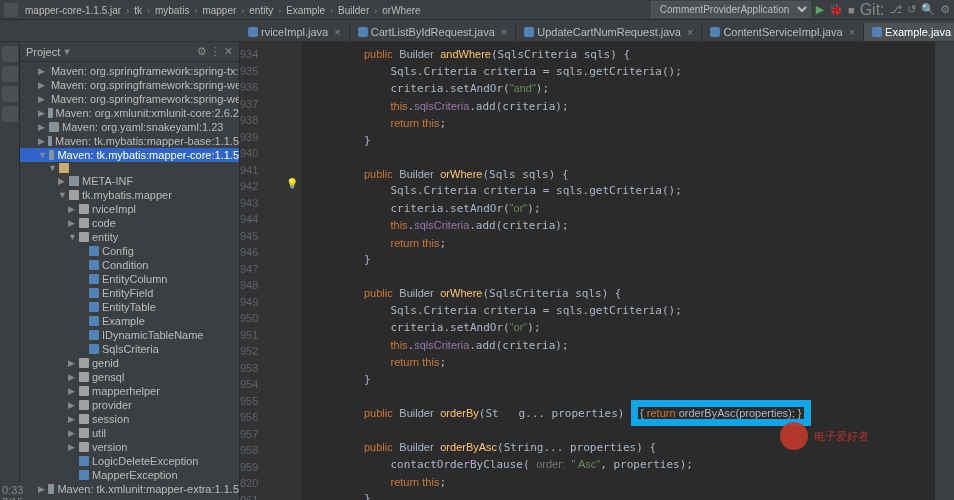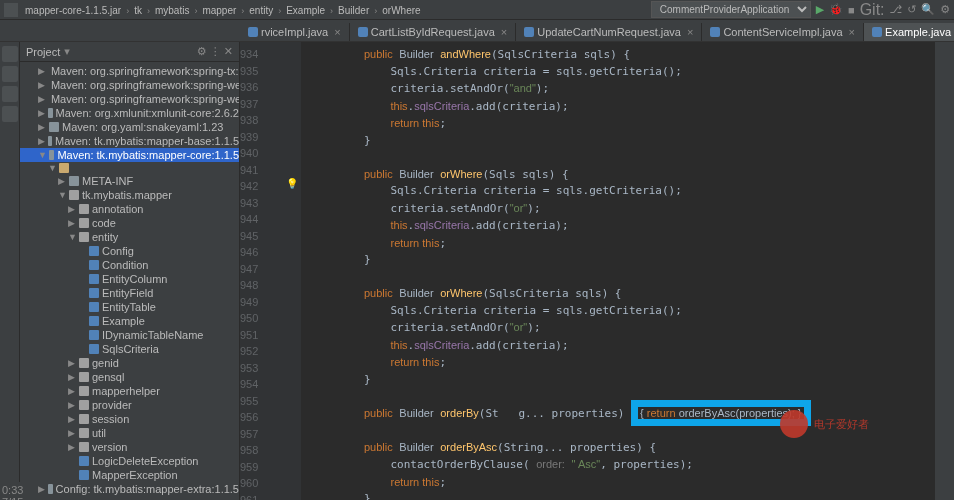--- a/index.html
+++ b/index.html
@@ -35,21 +35,21 @@
 .glyph{width:16px;background:#313335;padding-top:4px}
 .glyph .bulb{color:#f2c55c;font-size:10px;text-align:center;margin-top:132px}
 .code{flex:1;padding:4px 0 0 10px;font-family:Consolas,monospace;font-size:11px;line-height:16.5px;white-space:pre}
 .kw{color:#cc7832}
 .str{color:#6a8759}
 .mth{color:#ffc66d}
 .fld{color:#9876aa}
 .typ{color:#a9b7c6}
 .hl{border:7px solid #0ea5e9;padding:0 2px}
 .rightbar{width:20px;background:#3c3f41;border-left:1px solid #2b2b2b}
-.watermark{position:absolute;left:540px;top:368px;display:flex;align-items:center;color:#c0392b;font-size:14px;opacity:.9;pointer-events:none}
+.watermark{position:absolute;left:540px;top:380px;display:flex;align-items:center;color:#c0392b;font-size:14px;opacity:.9;pointer-events:none}
 .watermark .logo{width:28px;height:28px;background:#c0392b;border-radius:50%;margin-right:6px}
 .statusbar{position:absolute;bottom:0;left:0;height:18px;background:#3c3f41;width:20px;color:#888;font-size:9px;padding:2px}
 .git{color:#888;font-size:16px}
 </style>
 </head>
 <body>
 
 <div class="topbar">
   <span style="width:14px;height:14px;background:#4c5052;margin-right:4px"></span>
   <span id="crumbs"><span class="crumb">mapper-core-1.1.5.jar</span><span class="arrow">›</span><span class="crumb">tk</span><span class="arrow">›</span><span class="crumb">mybatis</span><span class="arrow">›</span><span class="crumb">mapper</span><span class="arrow">›</span><span class="crumb">entity</span><span class="arrow">›</span><span class="crumb">Example</span><span class="arrow">›</span><span class="crumb">Builder</span><span class="arrow">›</span><span class="crumb">orWhere</span></span>
@@ -153,21 +153,21 @@
           <span>META-INF</span>
         </div>
         <div class="node" style="padding-left: 38px;">
           <span class="ar">▼</span>
           <span class="fico fi-pkg"></span>
           <span>tk.mybatis.mapper</span>
         </div>
         <div class="node" style="padding-left: 48px;">
           <span class="ar">▶</span>
           <span class="fico fi-pkg"></span>
-          <span>annotation</span>
+          <span>rviceImpl</span>
         </div>
         <div class="node" style="padding-left: 48px;">
           <span class="ar">▶</span>
           <span class="fico fi-pkg"></span>
           <span>code</span>
         </div>
         <div class="node" style="padding-left: 48px;">
           <span class="ar">▼</span>
           <span class="fico fi-pkg"></span>
           <span>entity</span>
@@ -253,21 +253,21 @@
           <span>LogicDeleteException</span>
         </div>
         <div class="node" style="padding-left: 48px;">
           <span class="ar"></span>
           <span class="fico fi-class"></span>
           <span>MapperException</span>
         </div>
         <div class="node" style="padding-left: 18px;">
           <span class="ar">▶</span>
           <span class="fico fi-folder"></span>
-          <span>Config: tk.mybatis:mapper-extra:1.1.5</span>
+          <span>Maven: tk.xmlunit:mapper-extra:1.1.5</span>
         </div>
       </div>
   </div>
 
   <div class="editor">
     <div class="gutter" id="gutter">
         <div>934</div>
         <div>935</div>
         <div>936</div>
         <div>937</div>
@@ -286,21 +286,21 @@
         <div>950</div>
         <div>951</div>
         <div>952</div>
         <div>953</div>
         <div>954</div>
         <div>955</div>
         <div>956</div>
         <div>957</div>
         <div>958</div>
         <div>959</div>
-        <div>960</div>
+        <div>820</div>
         <div>961</div>
       </div>
     <div class="glyph">
         <div class="bulb">💡</div>
       </div>
     <div class="code" id="code">        <span class="kw">public</span> <span class="typ">Builder</span> <span class="mth">andWhere</span>(SqlsCriteria sqls) {
             Sqls.Criteria criteria = sqls.getCriteria();
             criteria.setAndOr(<span class="str">"and"</span>);
             <span class="kw">this</span>.<span class="fld">sqlsCriteria</span>.add(criteria);
             <span class="kw">return this</span>;

